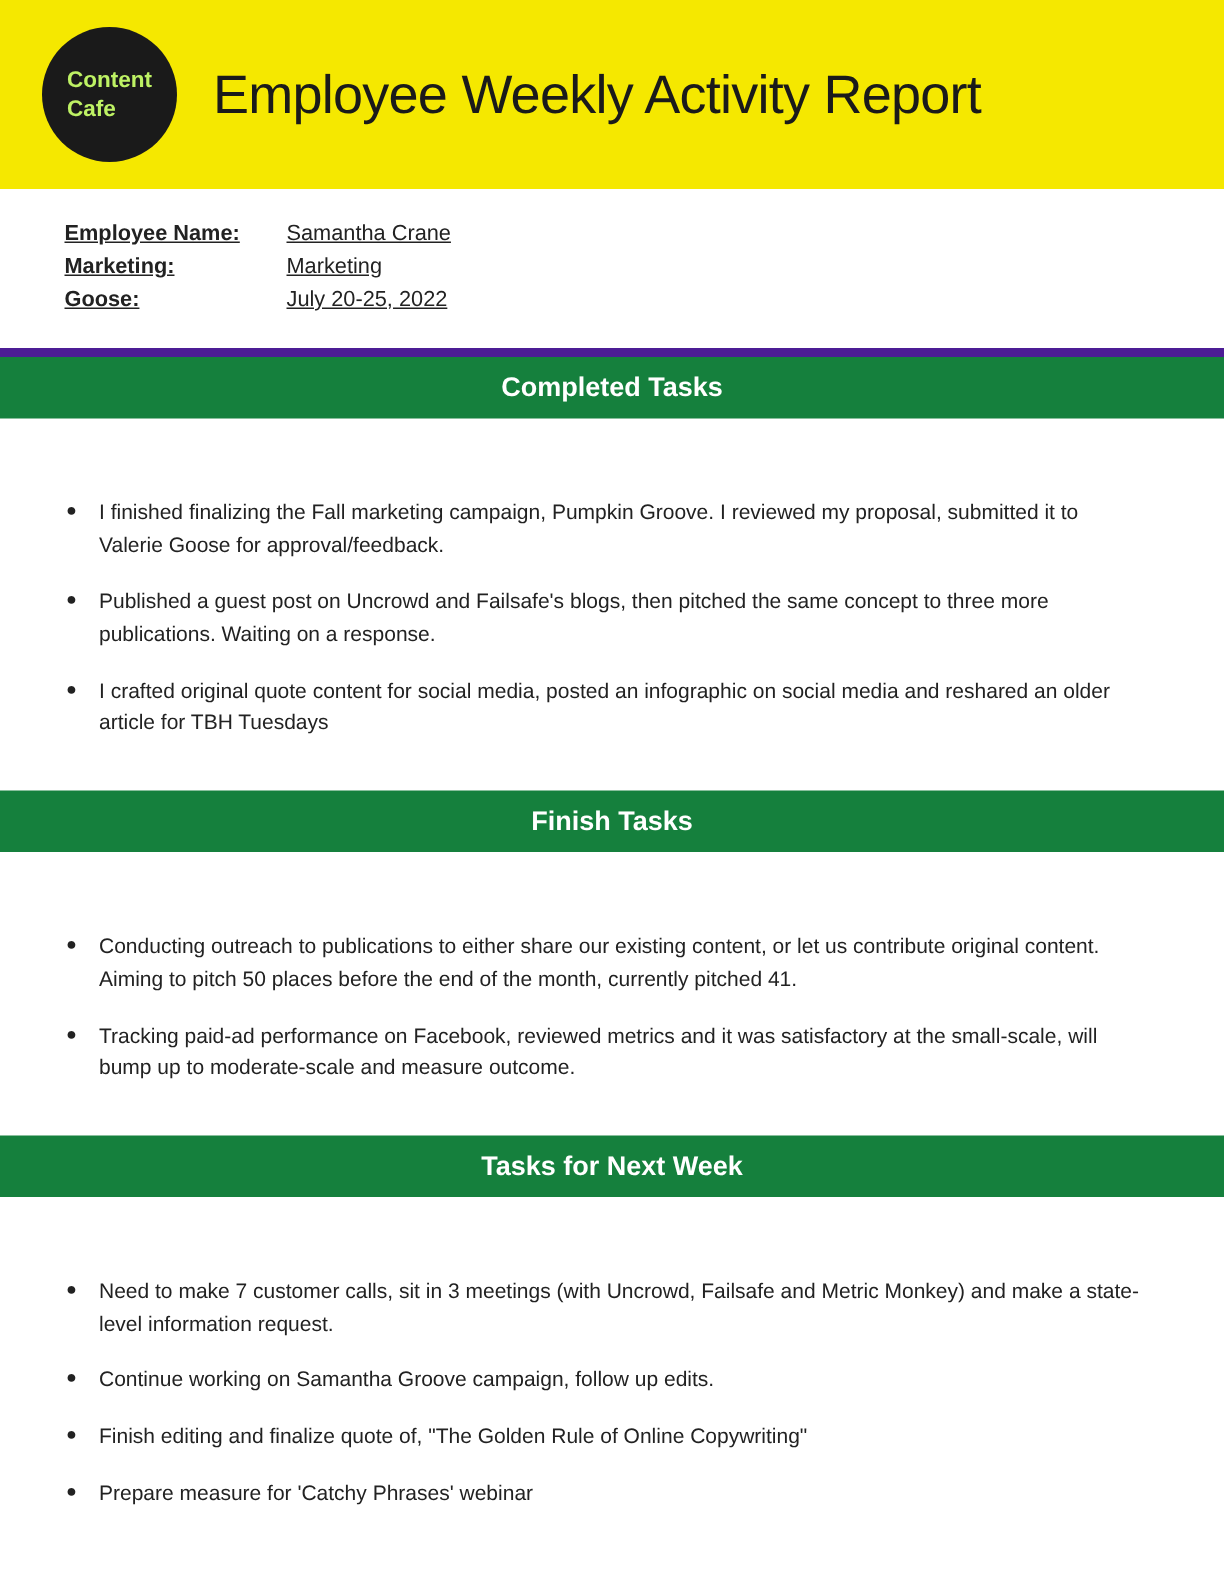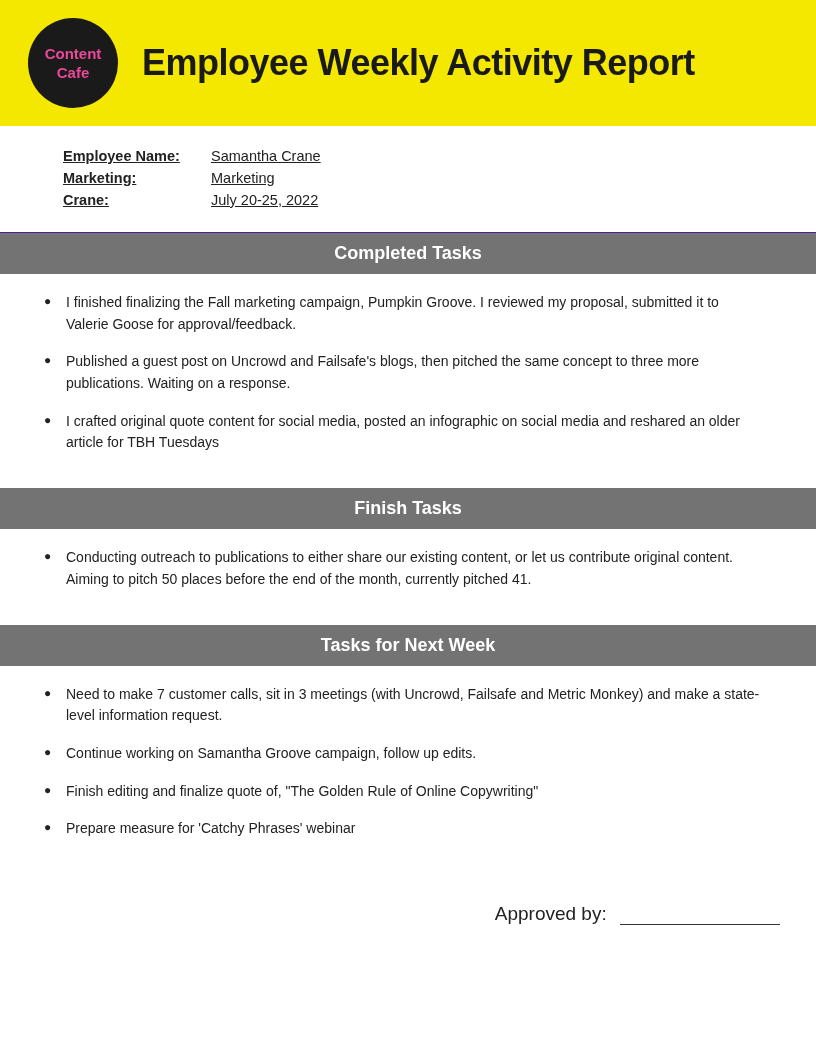--- a/index.html
+++ b/index.html
@@ -32,40 +32,40 @@
       background: #1a1a1a;
       border-radius: 50%;
       display: flex;
       align-items: center;
       justify-content: center;
       flex-shrink: 0;
       margin-right: 24px;
     }
 
     .logo-text {
-      color: #ec4899;
+      color: #bef264;
       font-size: 15px;
       font-weight: bold;
-      text-align: center;
+      text-align: left;
       line-height: 1.3;
       font-family: Arial, sans-serif;
     }
 
     .report-title {
       font-size: 36px;
-      font-weight: 700;
+      font-weight: 400;
       color: #1a1a1a;
       font-family: Arial, sans-serif;
       letter-spacing: -0.5px;
     }
 
     
     .info-section {
-      padding: 22px 44px 18px 63px;
-      border-bottom: 1px solid #4c1d95;
+      padding: 22px 44px 18px 43px;
+      border-bottom: 6px solid #4c1d95;
     }
 
     .info-row {
       display: flex;
       margin-bottom: 6px;
       font-size: 14.5px;
     }
 
     .info-label {
       text-decoration: underline;
@@ -74,33 +74,34 @@
       font-family: Arial, sans-serif;
     }
 
     .info-value {
       font-family: Arial, sans-serif;
       text-decoration: underline;
     }
 
     
     .section-header {
-      background: #737373;
+      background: #15803d;
       color: #fff;
       text-align: center;
       padding: 10px 20px;
       font-size: 18px;
       font-weight: bold;
       font-family: Arial, sans-serif;
       margin-top: 0;
     }
 
     
     .section-content {
       padding: 18px 52px 18px 44px;
+      margin-top: 34px;
     }
 
     .section-content ul {
       list-style: none;
       padding: 0;
     }
 
     .section-content ul li {
       position: relative;
       padding-left: 22px;
@@ -150,39 +151,40 @@
 <div class="info-section">
   <div class="info-row">
     <span class="info-label">Employee Name:</span>
     <span class="info-value">Samantha Crane</span>
   </div>
   <div class="info-row">
     <span class="info-label">Marketing:</span>
     <span class="info-value">Marketing</span>
   </div>
   <div class="info-row">
-    <span class="info-label">Crane:</span>
+    <span class="info-label">Goose:</span>
     <span class="info-value">July 20-25, 2022</span>
   </div>
 </div>
 
 <div class="section-header">Completed Tasks</div>
 <div class="section-content">
   <ul>
 
   <li>I finished finalizing the Fall marketing campaign, Pumpkin Groove. I reviewed my proposal, submitted it to Valerie Goose for approval/feedback.</li>
       <li>Published a guest post on Uncrowd and Failsafe's blogs, then pitched the same concept to three more publications. Waiting on a response.</li>
       <li>I crafted original quote content for social media, posted an infographic on social media and reshared an older article for TBH Tuesdays</li>
     </ul>
 </div>
 
 <div class="section-header">Finish Tasks</div>
 <div class="section-content">
   <ul>
   <li>Conducting outreach to publications to either share our existing content, or let us contribute original content. Aiming to pitch 50 places before the end of the month, currently pitched 41.</li>
+      <li>Tracking paid-ad performance on Facebook, reviewed metrics and it was satisfactory at the small-scale, will bump up to moderate-scale and measure outcome.</li>
     </ul>
 </div>
 
 <div class="section-header">Tasks for Next Week</div>
 <div class="section-content">
   <ul>
   <li>Need to make 7 customer calls, sit in 3 meetings (with Uncrowd, Failsafe and Metric Monkey) and make a state-level information request.</li>
       <li>Continue working on Samantha Groove campaign, follow up edits.</li>
       <li>Finish editing and finalize quote of, "The Golden Rule of Online Copywriting"</li>
       <li>Prepare measure for 'Catchy Phrases' webinar</li>

